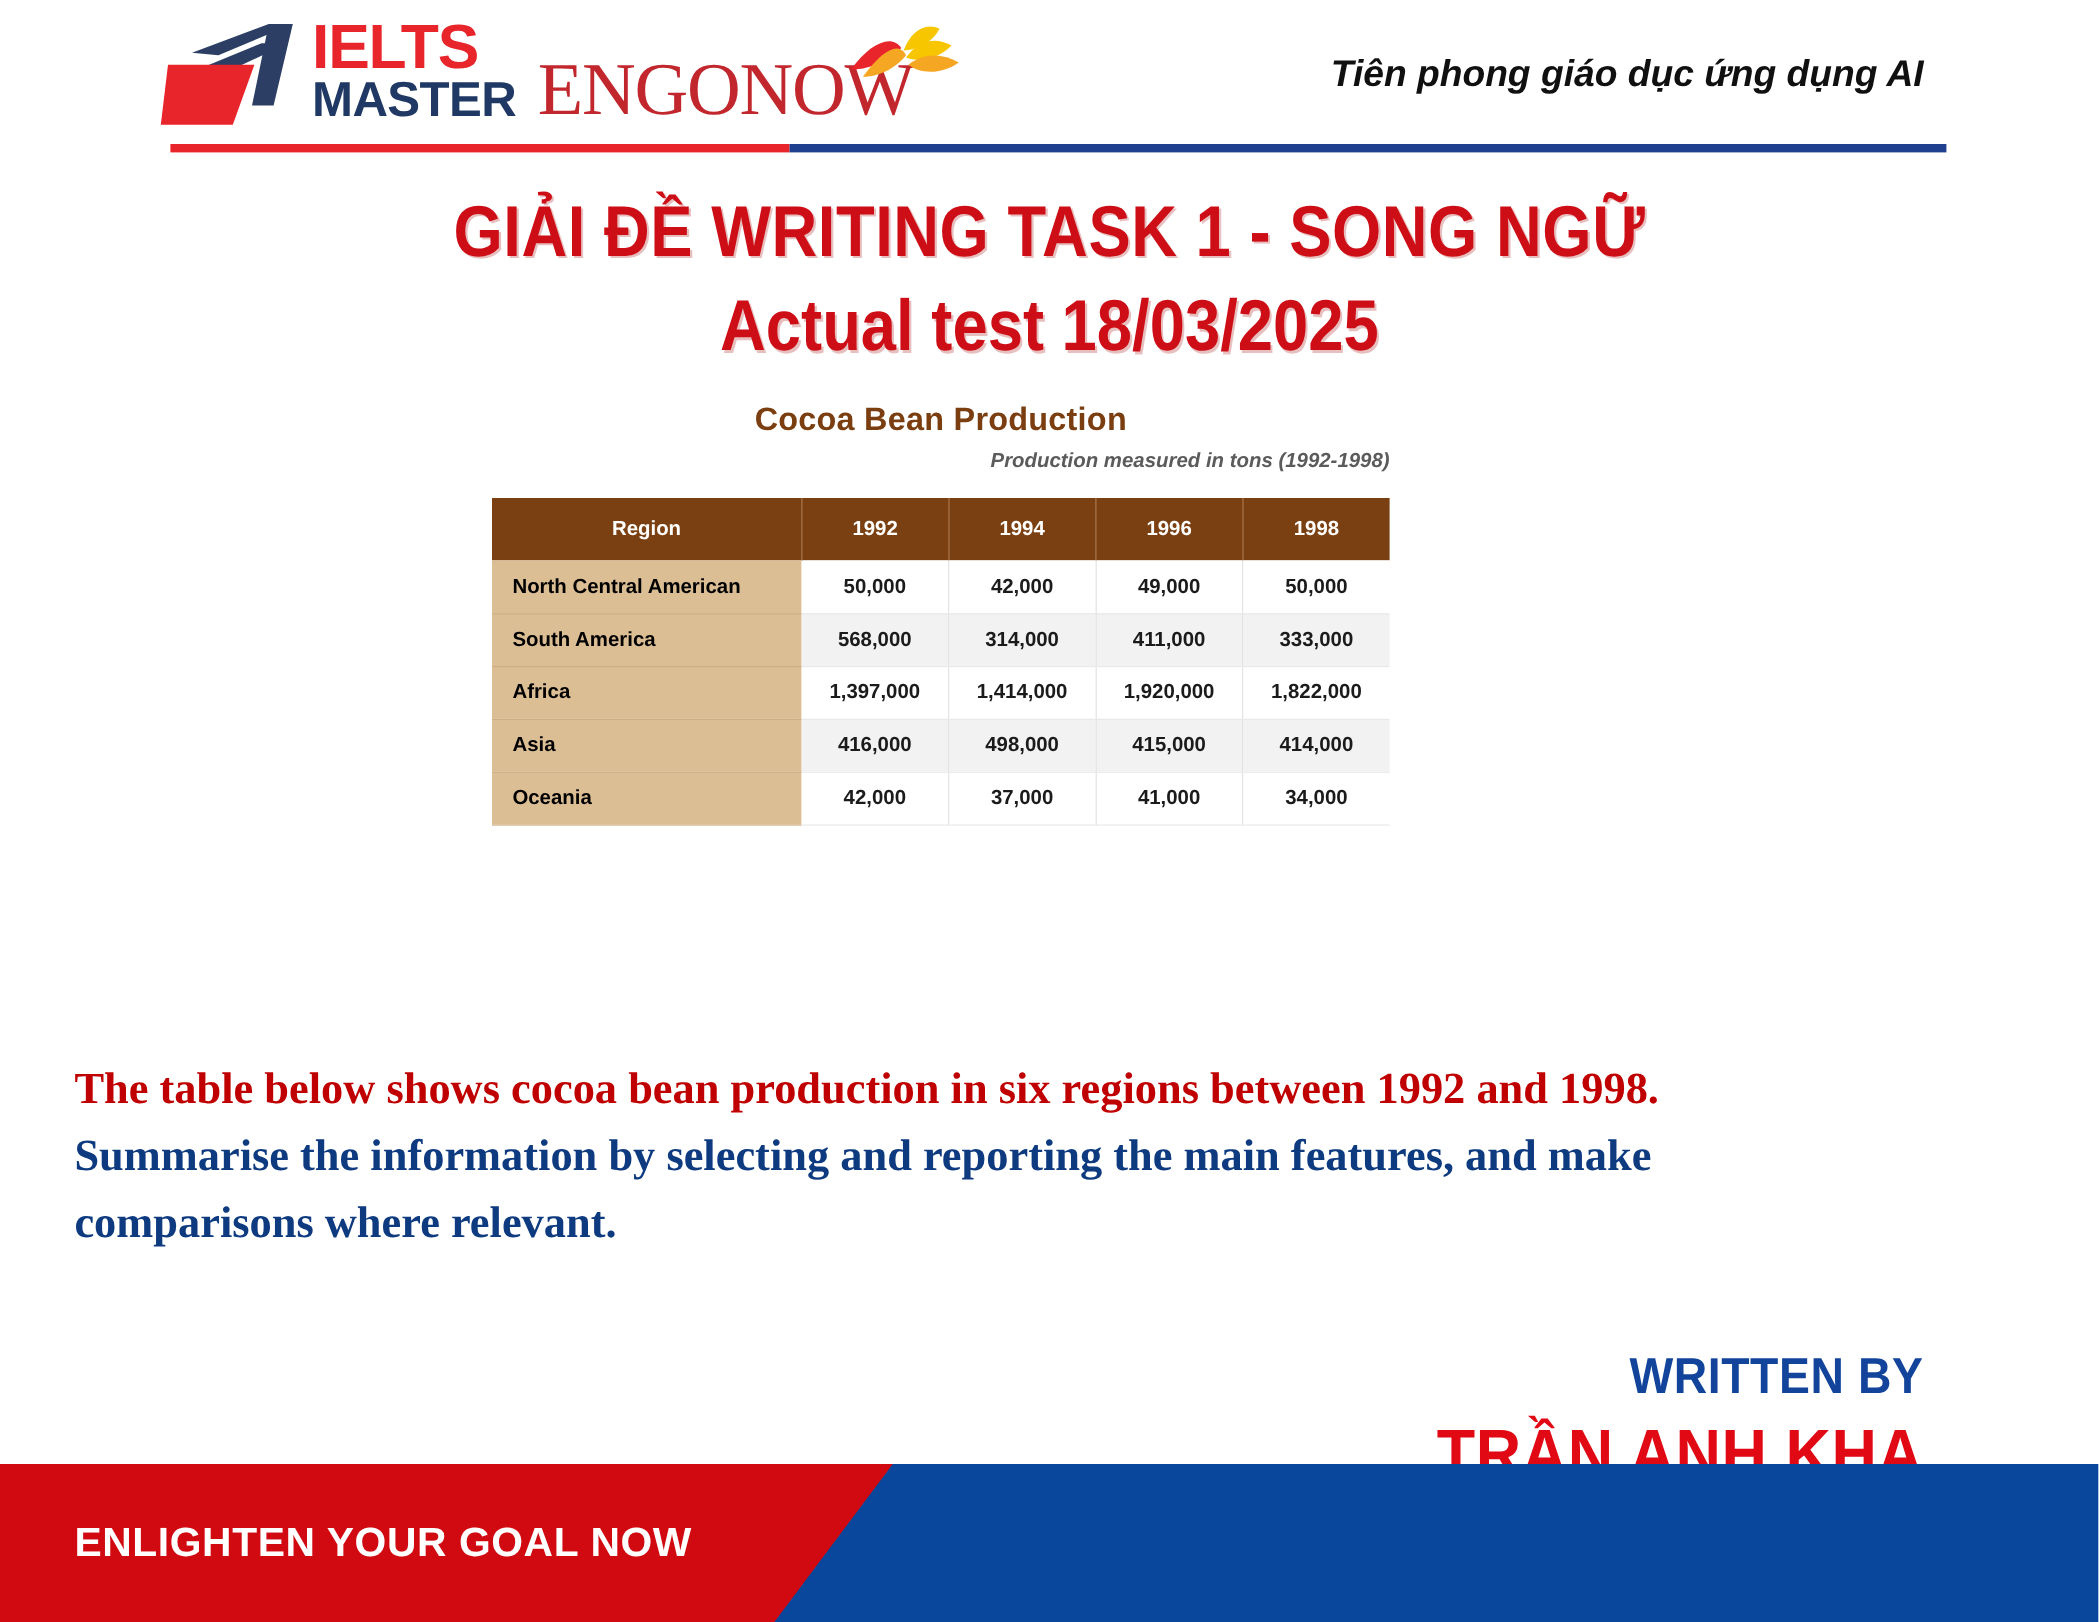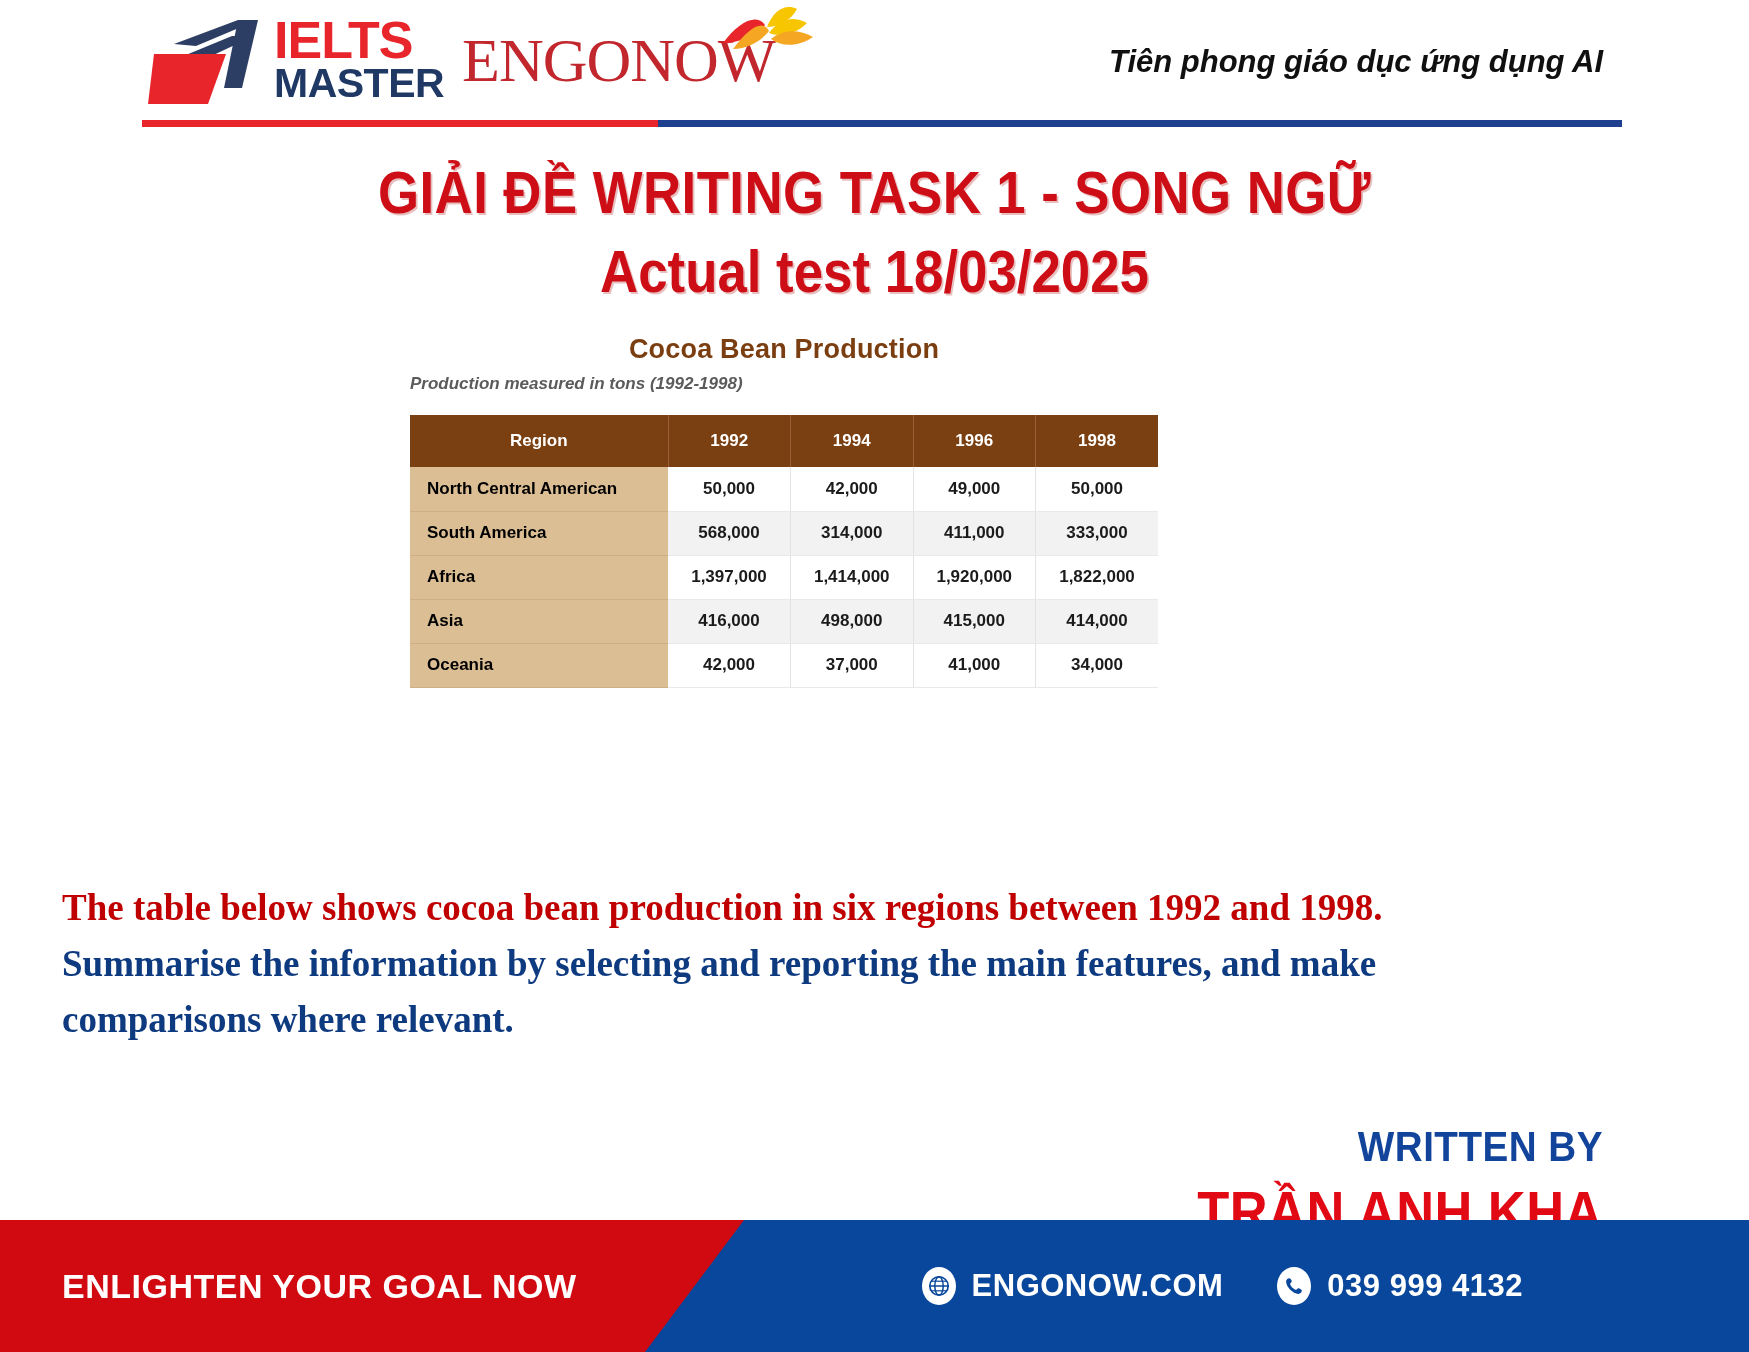--- a/index.html
+++ b/index.html
@@ -7,22 +7,22 @@
     width: 1749px; height: 1352px;
     background: #ffffff;
     font-family: "Liberation Sans", sans-serif;
     overflow: hidden;
   }
   .page { position: relative; width: 1749px; height: 1352px; background: #fff; }
 
   
   .header { position: absolute; top: 0; left: 0; width: 1749px; height: 140px; }
   .logo-group {
-    position: absolute; left: 146px; top: 14px;
-    display: flex; align-items: center; gap: 18px;
+    position: absolute; left: 132px; top: 14px;
+    display: flex; align-items: flex-end; gap: 18px;
   }
   .ielts-logo { display: flex; align-items: center; gap: 10px; }
   .books-mark { position: relative; width: 118px; height: 92px; }
   .books-mark svg { display: block; }
   .ielts-words { display: flex; flex-direction: column; line-height: 0.92; }
   .ielts-words .l1 {
     font-family: "Liberation Sans", sans-serif;
     font-weight: 700; font-size: 52px; color: #E8252B; letter-spacing: -1px;
   }
   .ielts-words .l2 {
@@ -60,21 +60,21 @@
 
   
   .table-card { position: absolute; left: 410px; top: 334px; width: 748px; }
   .tbl-title {
     text-align: center;
     font-family: "Liberation Sans", sans-serif;
     font-weight: 700; font-size: 27px; color: #7A3E10;
     letter-spacing: 0.2px;
   }
   .tbl-sub {
-    text-align: left; margin-top: 9px;
+    text-align: right; margin-top: 9px;
     font-family: "Liberation Sans", sans-serif;
     font-style: italic; font-weight: 600; font-size: 17px; color: #5B5B5B;
   }
   table.cocoa {
     margin-top: 21px; width: 748px; border-collapse: collapse;
     table-layout: fixed;
   }
   table.cocoa th {
     background: #7B4012; color: #FFFFFF;
     font-family: "Liberation Sans", sans-serif;
@@ -277,38 +277,15 @@
     <div class="wb">WRITTEN BY</div>
     <div class="name">TRẦN ANH KHA</div>
   </div>
 
   <div class="footer">
     <div class="footer-red"></div>
     <div class="footer-blue"></div>
 
     <div class="footer-slogan">ENLIGHTEN YOUR GOAL NOW</div>
 
-    <div class="footer-right">
-      <div class="fr-item">
-        <span class="circ-icon">
-          <svg width="22" height="22" viewBox="0 0 22 22">
-            <circle cx="11" cy="11" r="9.2" fill="none" stroke="#08479B" stroke-width="1.7"></circle>
-            <ellipse cx="11" cy="11" rx="4.2" ry="9.2" fill="none" stroke="#08479B" stroke-width="1.5"></ellipse>
-            <line x1="1.8" y1="11" x2="20.2" y2="11" stroke="#08479B" stroke-width="1.5"></line>
-            <line x1="3.3" y1="6.2" x2="18.7" y2="6.2" stroke="#08479B" stroke-width="1.2"></line>
-            <line x1="3.3" y1="15.8" x2="18.7" y2="15.8" stroke="#08479B" stroke-width="1.2"></line>
-          </svg>
-        </span>
-        <span class="txt">ENGONOW.COM</span>
-      </div>
-
-      <div class="fr-item">
-        <span class="circ-icon">
-          <svg width="22" height="22" viewBox="0 0 22 22">
-            <path d="M6.2 3.2 C7.4 3.2 8.1 4.2 8.6 5.6 C9.1 7.0 8.2 7.6 7.4 8.3 C7.0 8.7 7.1 9.3 7.6 10.2 C8.6 12.0 10.0 13.4 11.8 14.4 C12.7 14.9 13.3 15.0 13.7 14.6 C14.4 13.8 15.0 12.9 16.4 13.4 C17.8 13.9 18.8 14.6 18.8 15.8 C18.8 17.4 17.2 18.9 15.4 18.9 C10.0 18.9 3.1 12.0 3.1 6.6 C3.1 4.8 4.6 3.2 6.2 3.2 Z" fill="#08479B"></path>
-          </svg>
-        </span>
-        <span class="txt">039 999 4132</span>
-      </div>
-    </div>
   </div>
 
 </div>
 
 </body></html>

